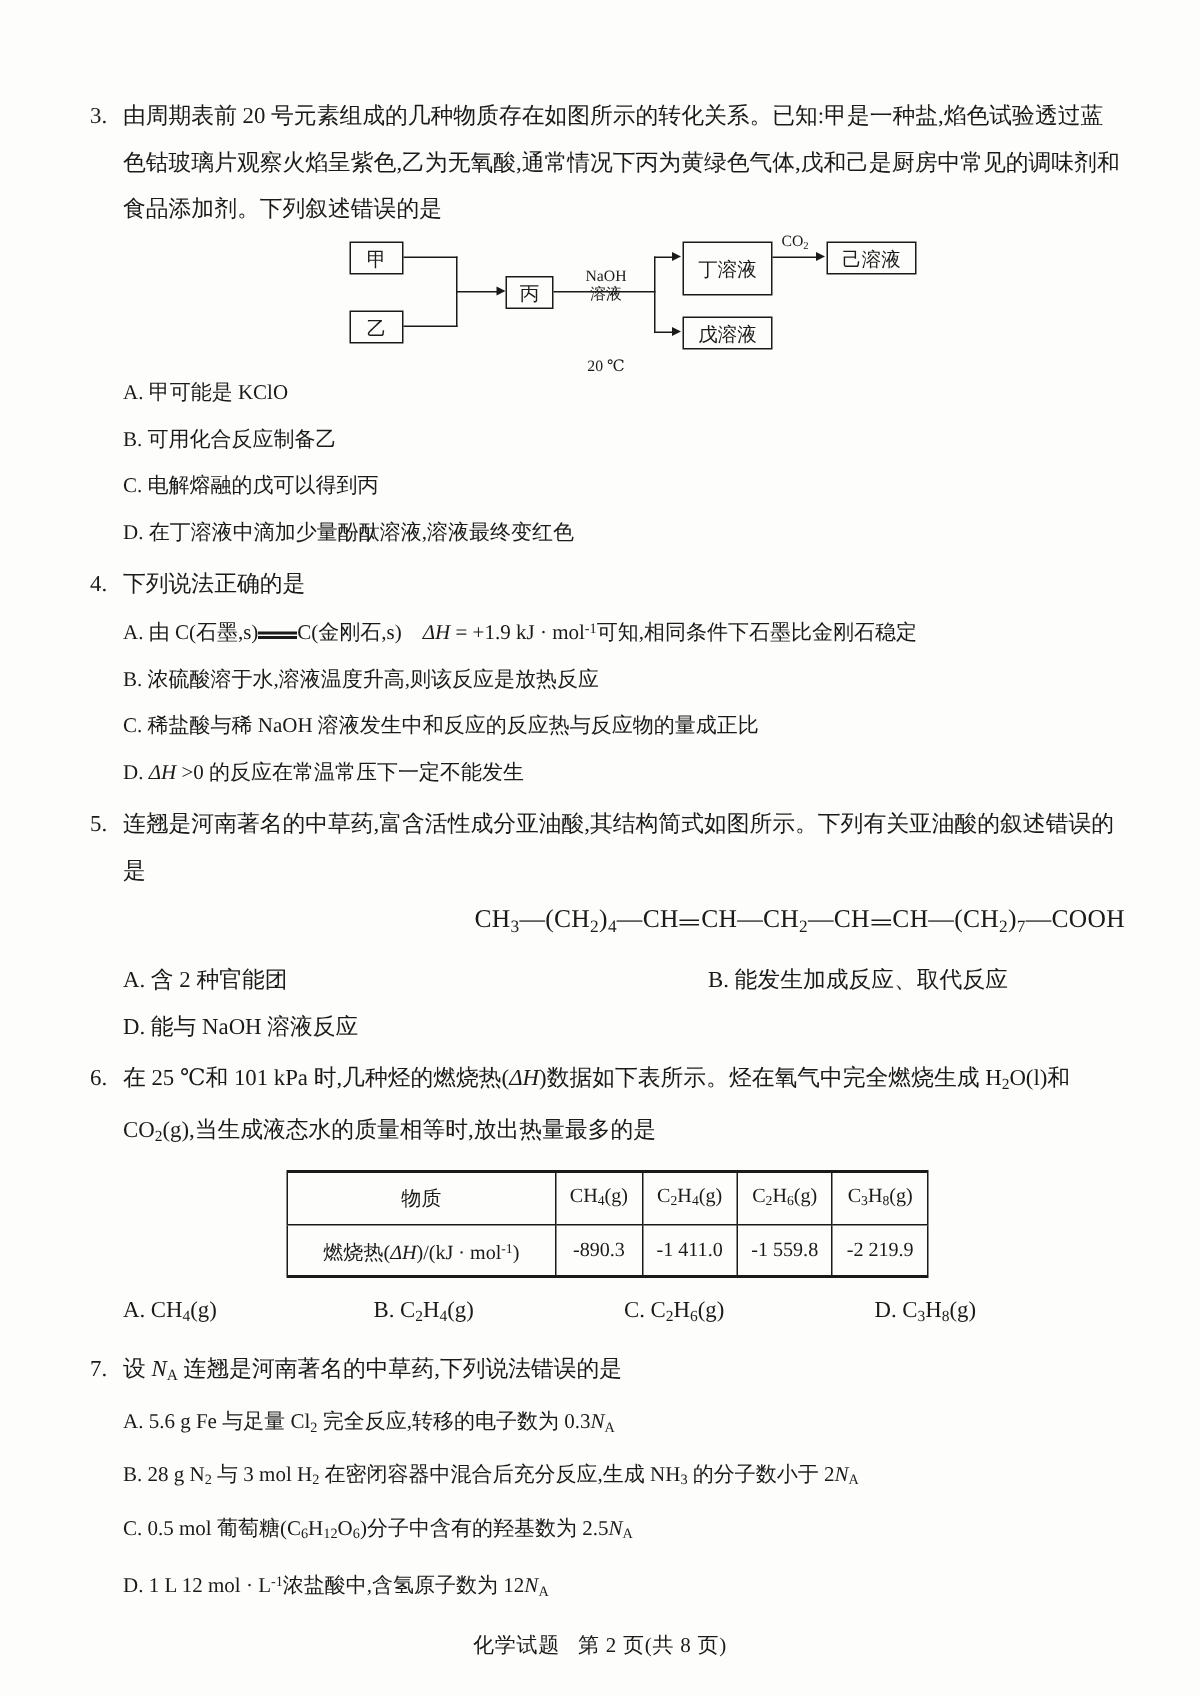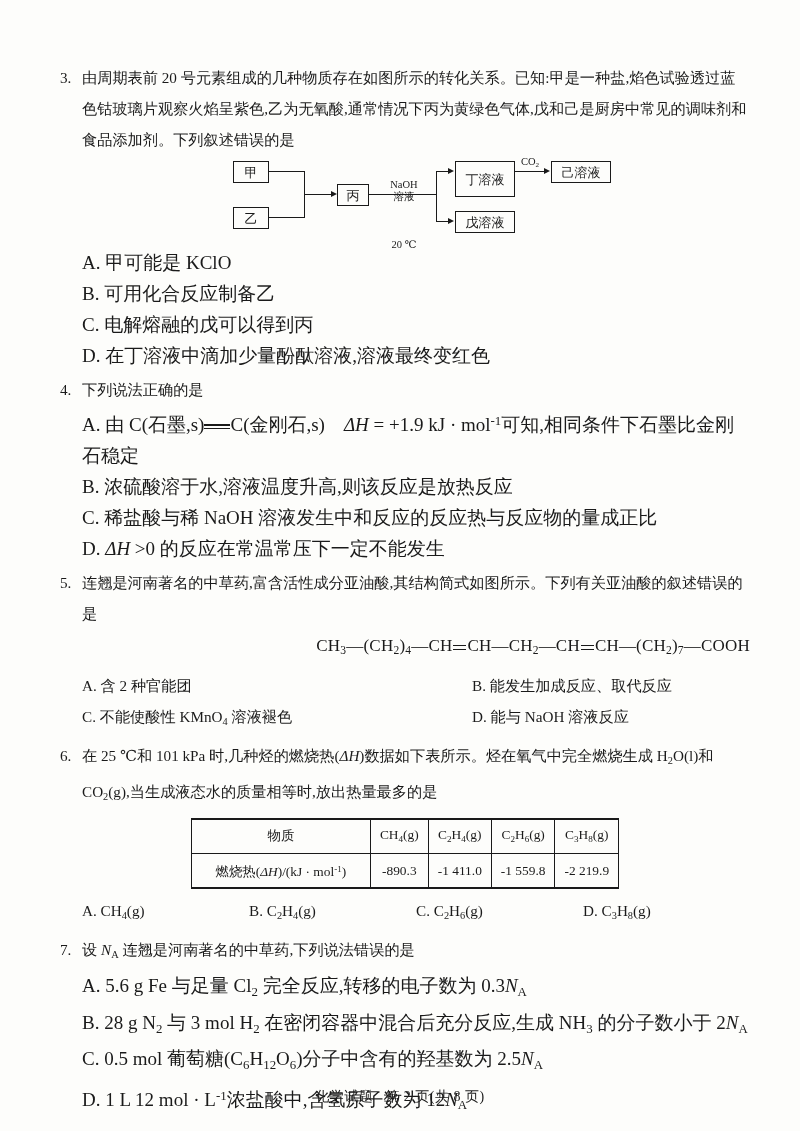--- a/index.html
+++ b/index.html
@@ -39,21 +39,21 @@
     text-indent: 0;
     padding-left: 22px;
     position: relative;
   }
   .q-num {
     position: absolute;
     left: 0;
     top: 0;
   }
   .opt {
-    font-size: 19px;
+    font-size: 14px;
     line-height: 31px;
     padding-left: 22px;
   }
   .opt-2col {
     display: flex;
     font-size: 15.2px;
     line-height: 31px;
     padding-left: 22px;
   }
   .opt-2col > div:first-child { width: 390px; }
@@ -284,23 +284,20 @@
 
       <div class="formula">
         <span>CH</span><sub>3</sub><span>—(CH</span><sub>2</sub><span>)</span><sub>4</sub><span>—CH</span><span class="dbond"></span><span>CH—CH</span><sub>2</sub><span>—CH</span><span class="dbond"></span><span>CH—(CH</span><sub>2</sub><span>)</span><sub>7</sub><span>—COOH</span>
       </div>
 
       <div class="opt-2col">
         <div>A. 含 2 种官能团</div>
         <div>B. 能发生加成反应、取代反应</div>
       </div>
       <div class="opt-2col">
-        <div>
-          <span>C. 不能使酸性 KMnO</span><sub>4</sub><span> 溶液褪色</span>
-        </div>
         <div>D. 能与 NaOH 溶液反应</div>
       </div>
     </div>
 
     <div class="question">
       <div class="q-stem">
         <span class="q-num">6.</span><span>在 25 ℃和 101 kPa 时,几种烃的燃烧热(</span><span class="ital">ΔH</span><span>)数据如下表所示。烃在氧气中完全燃烧生成 H</span><sub>2</sub><span>O(l)和 CO</span><sub>2</sub><span>(g),当生成液态水的质量相等时,放出热量最多的是</span>
       </div>
 
       <div class="table-wrap">

